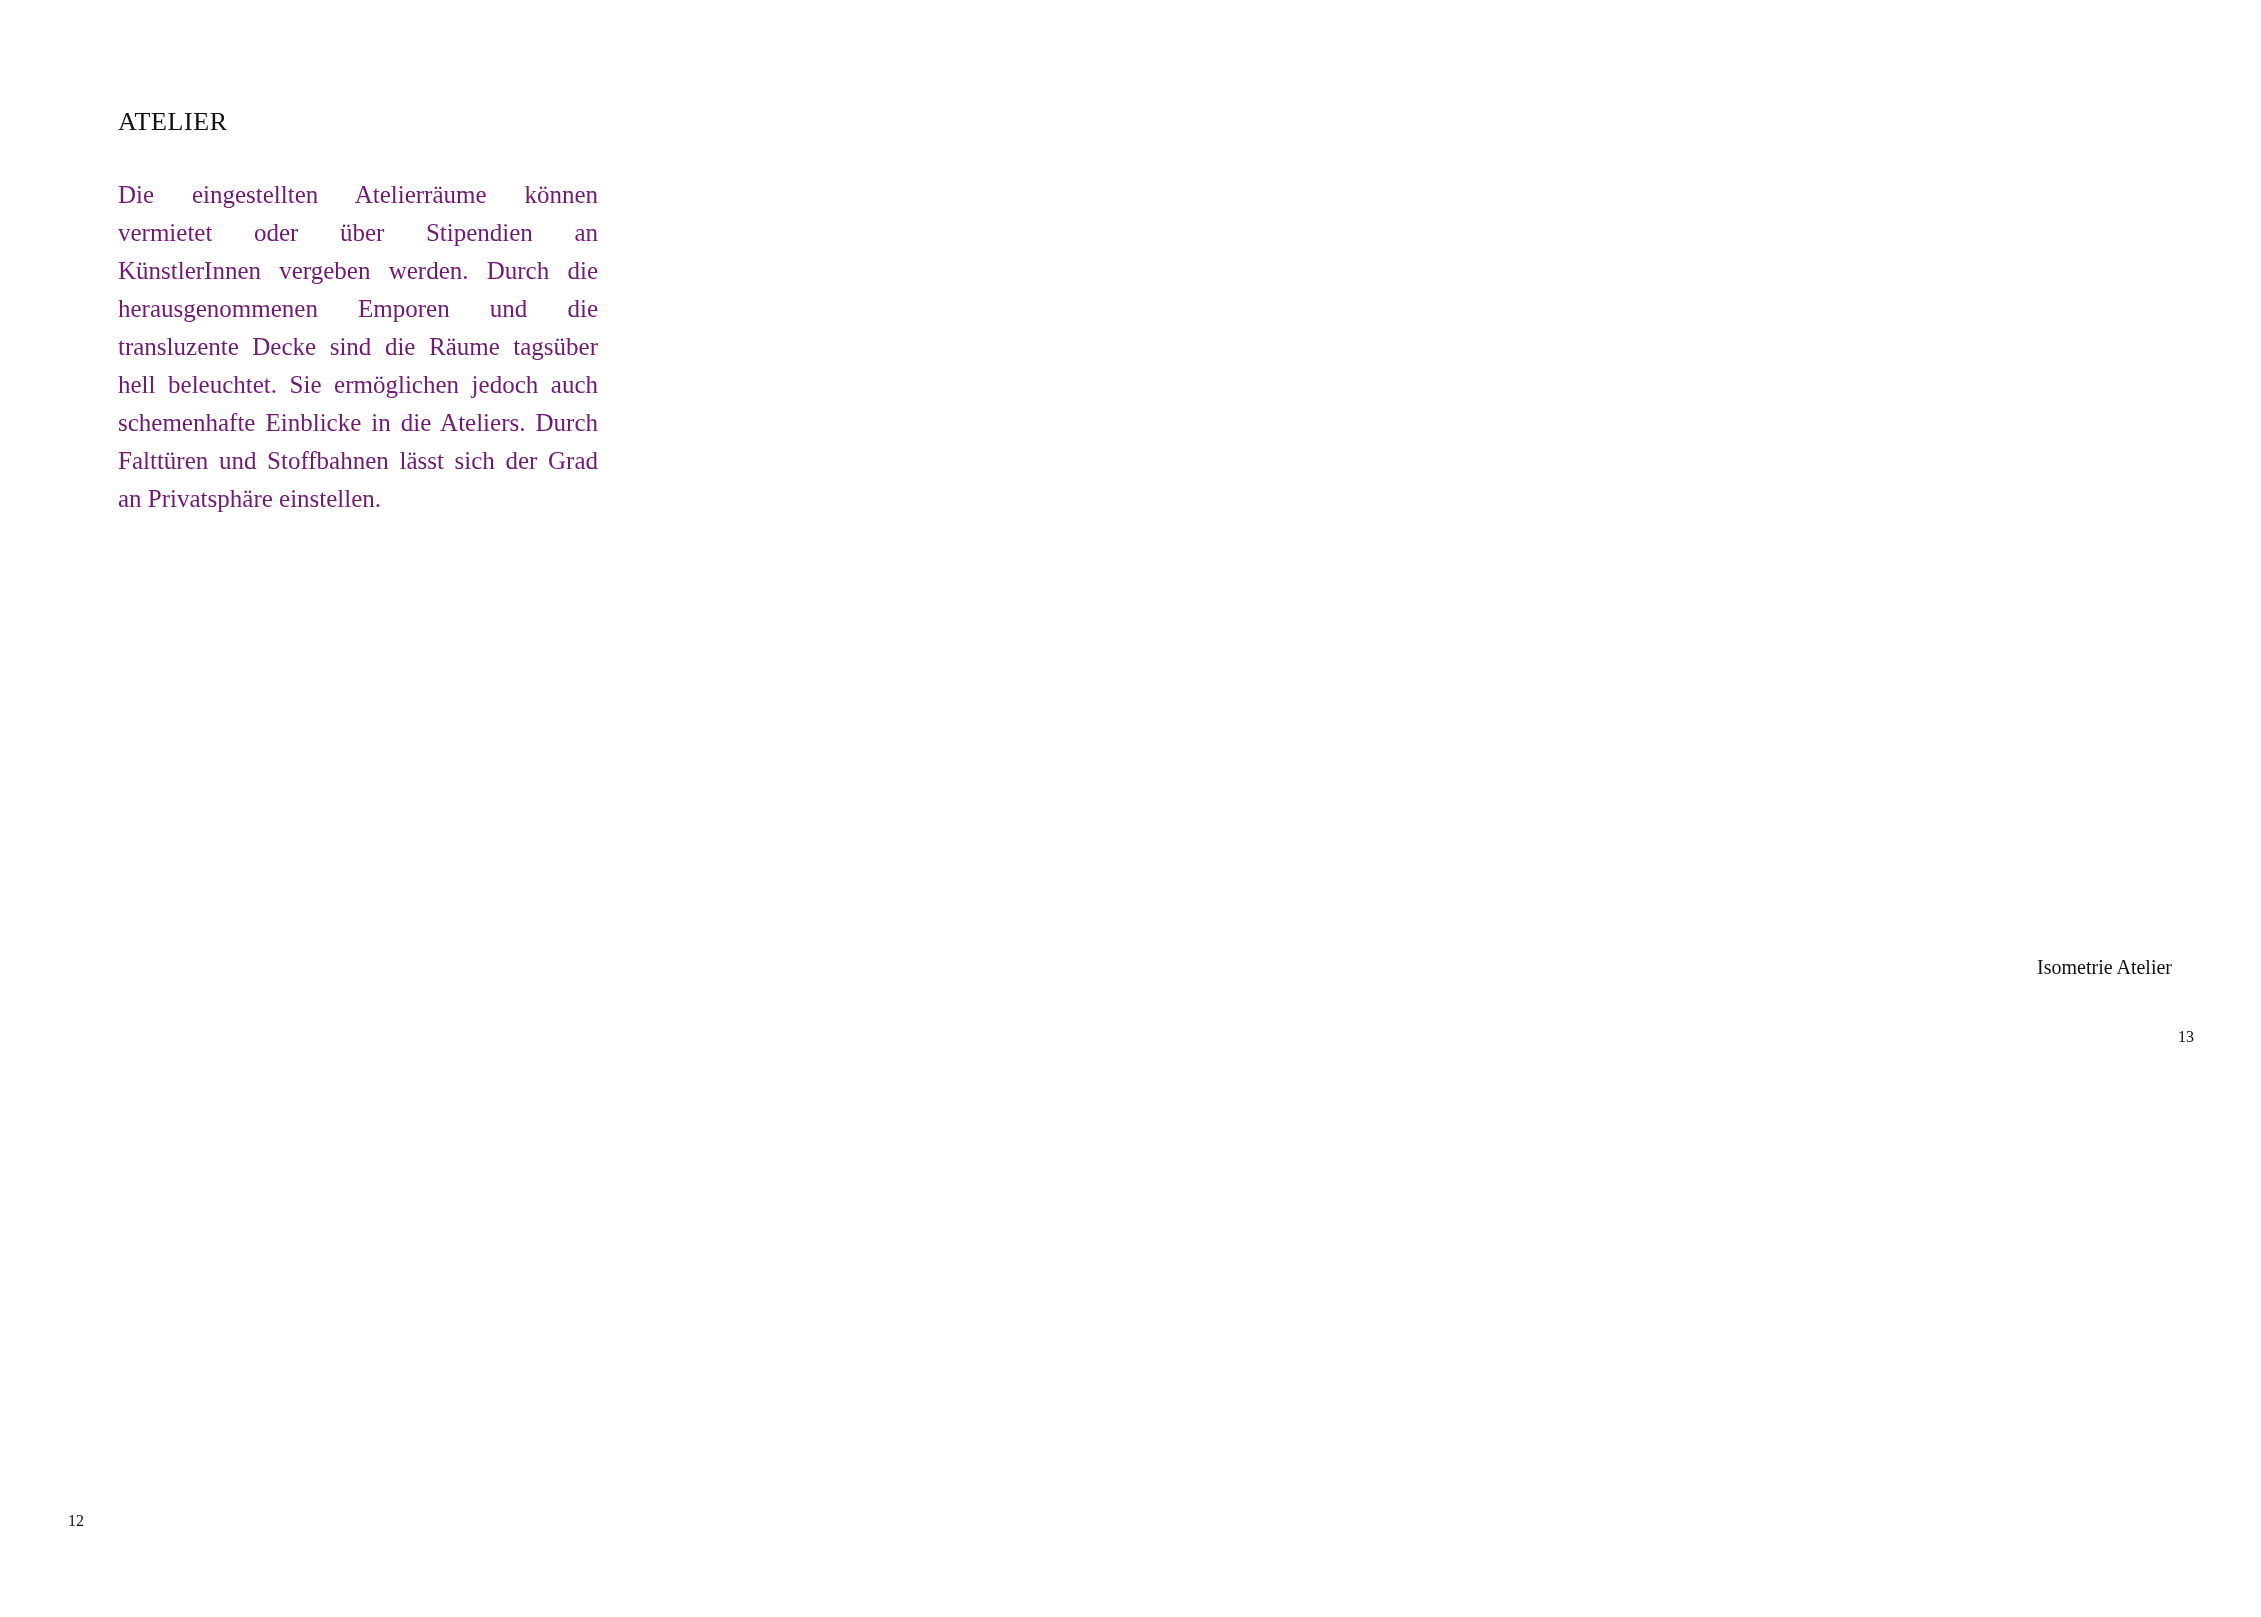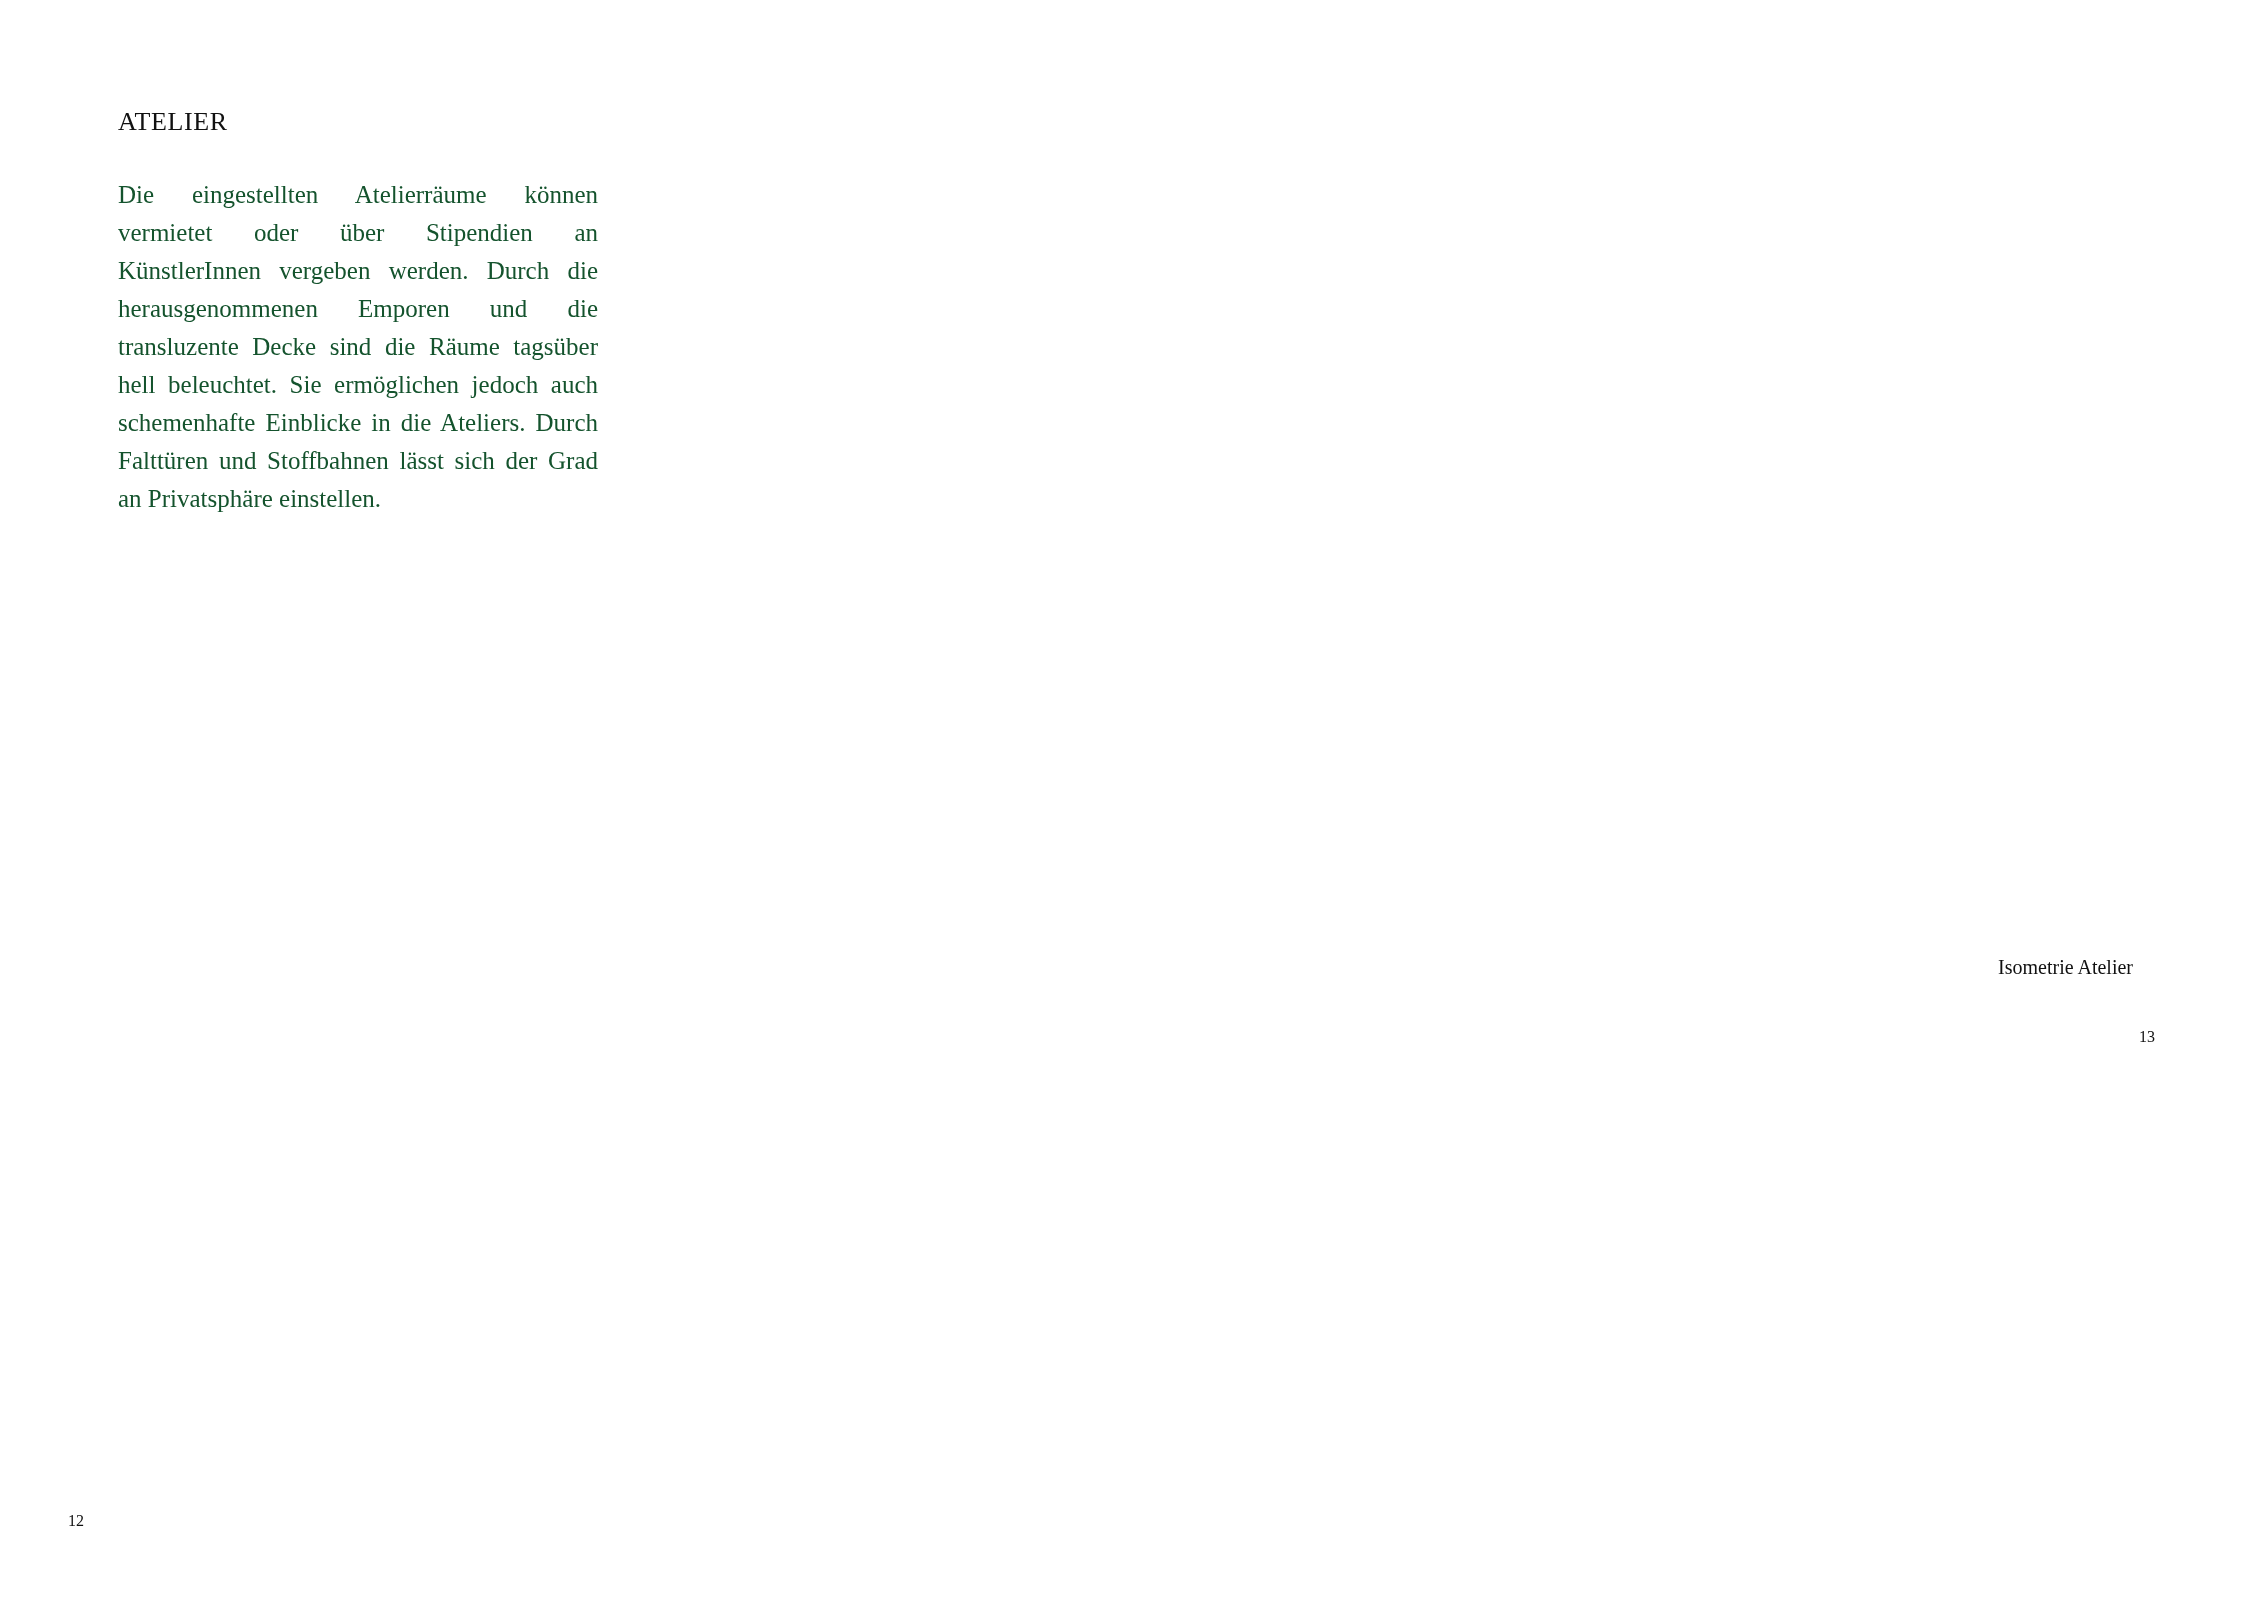--- a/index.html
+++ b/index.html
@@ -26,21 +26,21 @@
   .page-left {
     position: absolute;
     left: 0;
     top: 0;
     width: 1131px;
     height: 1618px;
     padding-left: 48px;
   }
   .page-right {
     position: absolute;
-    left: 1092px;
+    left: 1131px;
     top: 0;
     width: 1131px;
     height: 1134px;
   }
 
   .section-title {
     position: absolute;
     left: 118px;
     top: 107px;
     font-size: 26px;
@@ -53,21 +53,21 @@
   .body-copy {
     position: absolute;
     left: 118px;
     top: 176px;
     width: 480px;
     font-size: 25px;
     line-height: 38px;
     text-align: justify;
     text-justify: inter-word;
     hyphens: manual;
-    color: #14532d;
+    color: #701a75;
     font-family: "Liberation Serif", serif;
   }
 
   .folio {
     position: absolute;
     bottom: 88px;
     font-size: 16px;
     color: #111;
     font-family: "Liberation Serif", serif;
   }

